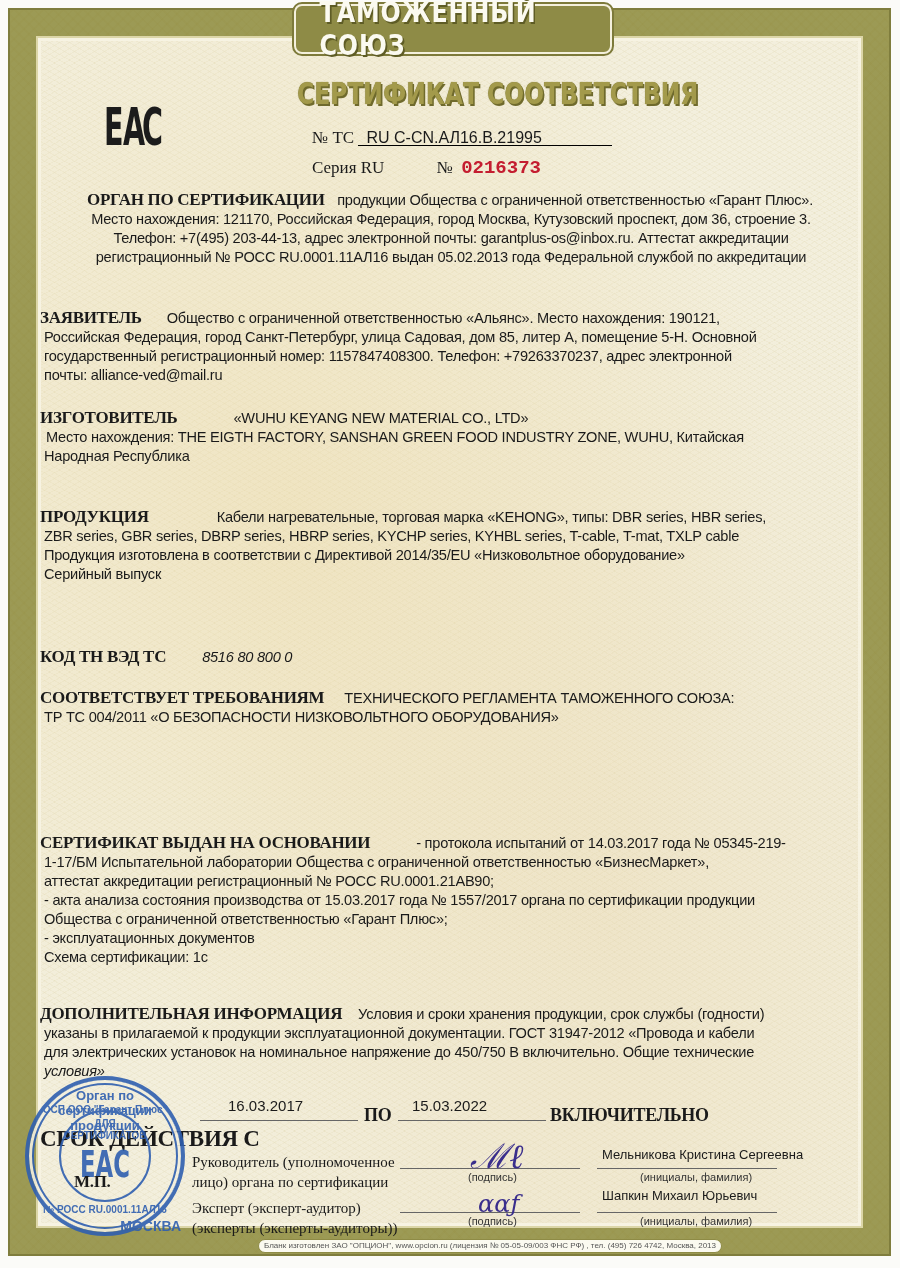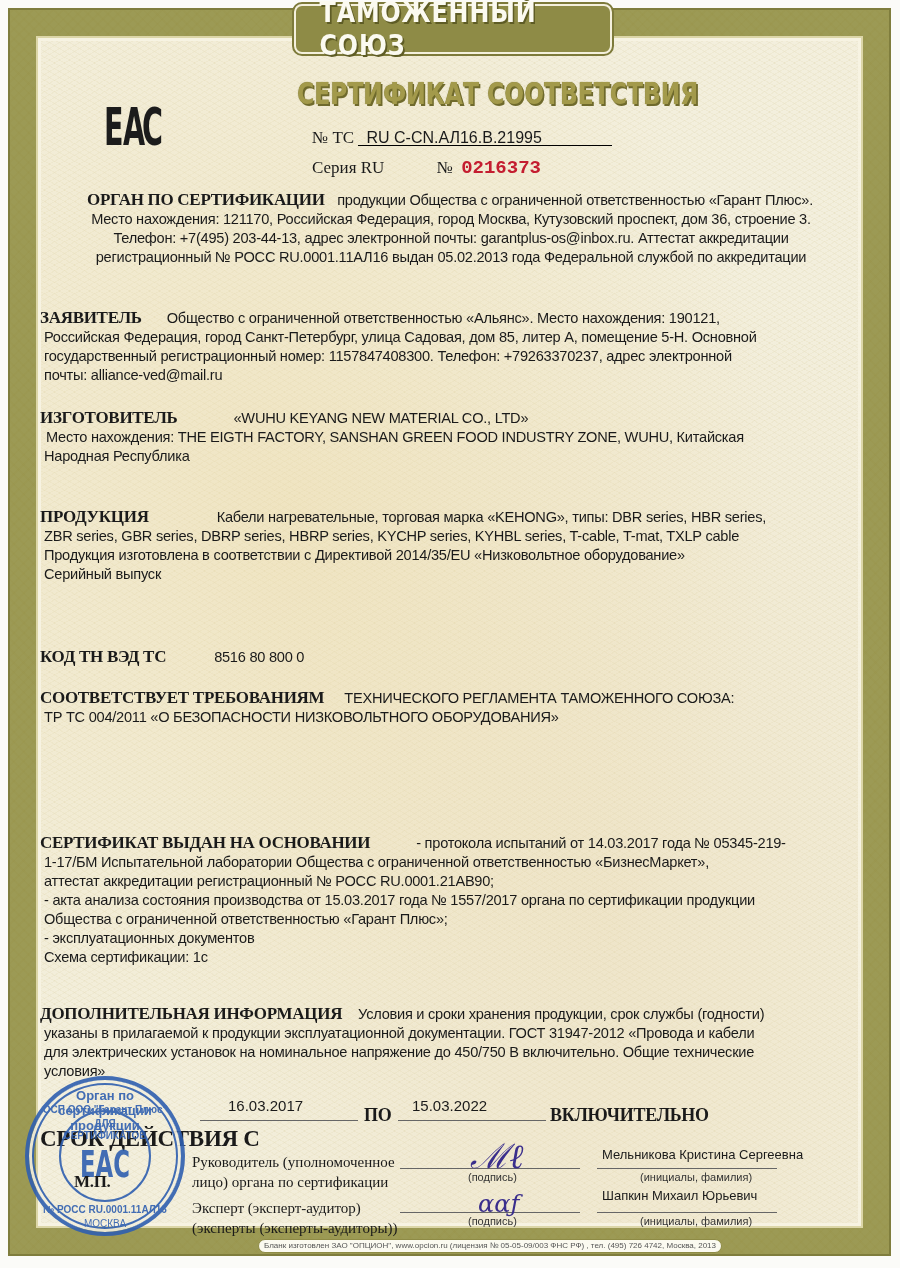--- a/index.html
+++ b/index.html
@@ -74,21 +74,21 @@
     position: absolute; left: 25px; top: 1076px; width: 160px; height: 160px; border-radius: 50%;
     border: 4px solid #2f5fb0; box-shadow: inset 0 0 0 3px #f3efdd, inset 0 0 0 5px #2f5fb0;
     color: #2f5fb0; opacity: 0.9;
   }
   .stamp .inner-ring { position: absolute; left: 30px; top: 30px; width: 92px; height: 92px; border-radius: 50%; border: 2px solid #2f5fb0; }
   .stamp .t1 { position: absolute; left: 0; right: 0; top: 38px; text-align: center; font-size: 10px; font-weight: bold; }
   .stamp .t2 { position: absolute; left: 0; right: 0; top: 50px; text-align: center; font-size: 10px; font-weight: bold; }
   .stamp .eac { position: absolute; left: 0; right: 0; top: 62px; text-align: center; font-size: 38px; font-weight: bold; font-family: "DejaVu Sans", sans-serif; transform: scaleX(0.6); }
   .stamp .ring-top { position: absolute; left: 0; right: 0; top: 8px; text-align: center; font-size: 13px; font-weight: bold; }
   .stamp .ring-bot { position: absolute; left: 0; right: 0; top: 124px; text-align: center; font-size: 10px; font-weight: bold; }
-  .stamp .ring-bot2 { position: absolute; left: 0; right: 0; top: 138px; text-align: center; font-size: 10px; font-weight: normal; }
+  .stamp .ring-bot2 { position: absolute; left: 0; right: 0; top: 138px; text-align: right; font-size: 14px; font-weight: bold; }
 
   .footer-strip {
     position: absolute; left: 258px; top: 1239px; width: 464px; height: 14px;
     background: #fbfaf0; border-radius: 7px; border: 1px solid #8e8b46;
     font-size: 8px; line-height: 12px; text-align: center; color: #555; white-space: nowrap; overflow: hidden;
   }
   .signature { position: absolute; font-family: "DejaVu Serif", serif; font-style: italic; color: #3a2e8c; }
 </style>
 </head>
 <body>
@@ -141,21 +141,21 @@
 </div>
 
 <div class="block" style="top:507px;">
   <div class="line"><span class="heading">ПРОДУКЦИЯ</span><span class="txt" style="margin-left:68px;">Кабели нагревательные, торговая марка «KEHONG», типы: DBR series, HBR series,</span></div>
   <div class="line txt" style="padding-left:4px;">ZBR series, GBR series, DBRP series, HBRP series, KYCHP series, KYHBL series, T-cable, T-mat, TXLP cable</div>
   <div class="line txt" style="padding-left:4px;">Продукция изготовлена в соответствии с Директивой 2014/35/EU «Низковольтное оборудование»</div>
   <div class="line txt" style="padding-left:4px;">Серийный выпуск</div>
 </div>
 
 <div class="block" style="top:647px;">
-  <div class="line"><span class="heading">КОД ТН ВЭД ТС</span><span class="txt" style="margin-left:48px;">8516 80 800 0</span></div>
+  <div class="line"><span class="heading">КОД ТН ВЭД ТС</span><span class="txt" style="margin-left:36px;font-style:italic;">8516 80 800 0</span></div>
 </div>
 
 <div class="block" style="top:688px;">
   <div class="line"><span class="heading">СООТВЕТСТВУЕТ ТРЕБОВАНИЯМ</span><span class="txt" style="margin-left:20px;">ТЕХНИЧЕСКОГО РЕГЛАМЕНТА ТАМОЖЕННОГО СОЮЗА:</span></div>
   <div class="line txt" style="padding-left:4px;">ТР ТС 004/2011 «О БЕЗОПАСНОСТИ НИЗКОВОЛЬТНОГО ОБОРУДОВАНИЯ»</div>
 </div>
 
 <div class="block" style="top:833px;">
   <div class="line"><span class="heading">СЕРТИФИКАТ ВЫДАН НА ОСНОВАНИИ</span><span class="txt" style="margin-left:46px;">- протокола испытаний от 14.03.2017 года № 05345-219-</span></div>
   <div class="line txt" style="padding-left:4px;">1-17/БМ Испытательной лаборатории Общества с ограниченной ответственностью «БизнесМаркет»,</div>
@@ -163,21 +163,21 @@
   <div class="line txt" style="padding-left:4px;">- акта анализа состояния производства от 15.03.2017 года № 1557/2017 органа по сертификации продукции</div>
   <div class="line txt" style="padding-left:4px;">Общества с ограниченной ответственностью «Гарант Плюс»;</div>
   <div class="line txt" style="padding-left:4px;">- эксплуатационных документов</div>
   <div class="line txt" style="padding-left:4px;">Схема сертификации: 1с</div>
 </div>
 
 <div class="block" style="top:1004px;">
   <div class="line"><span class="heading">ДОПОЛНИТЕЛЬНАЯ ИНФОРМАЦИЯ</span><span class="txt" style="margin-left:16px;">Условия и сроки хранения продукции, срок службы (годности)</span></div>
   <div class="line txt" style="padding-left:4px;">указаны в прилагаемой к продукции эксплуатационной документации. ГОСТ 31947-2012 «Провода и кабели</div>
   <div class="line txt" style="padding-left:4px;">для электрических установок на номинальное напряжение до 450/750 В включительно. Общие технические</div>
-  <div class="line txt" style="padding-left:4px;">условия»</div>
+  <div class="line txt" style="padding-left:4px;font-style:italic;">условия»</div>
 </div>
 
 <div>
   <span class="heading" style="position:absolute; left:40px; top:1105px; font-size:23px;margin-top:21px;">СРОК ДЕЙСТВИЯ С</span>
   <div class="uline" style="left:200px; top:1120px; width:158px;"></div>
   <span style="position:absolute; left:228px; top:1097px; font-size:15px;">16.03.2017</span>
   <span class="heading" style="position:absolute; left:364px; top:1105px; font-size:18px;">ПО</span>
   <div class="uline" style="left:398px; top:1120px; width:148px;"></div>
   <span style="position:absolute; left:412px; top:1097px; font-size:15px;">15.03.2022</span>
   <span class="heading" style="position:absolute; left:550px; top:1105px; font-size:18px;">ВКЛЮЧИТЕЛЬНО</span>

